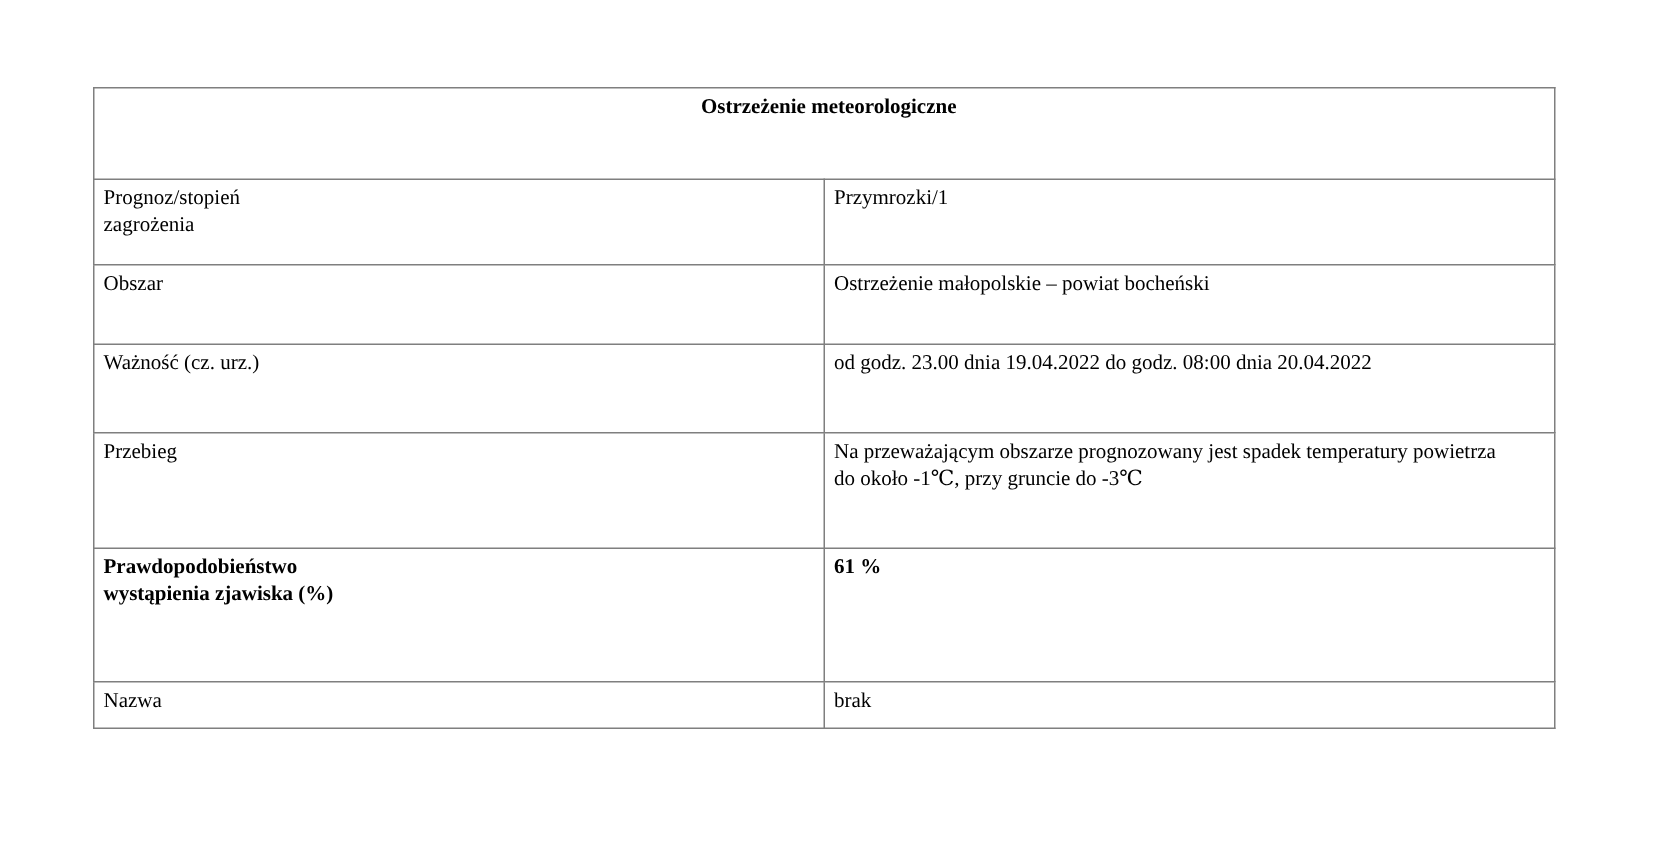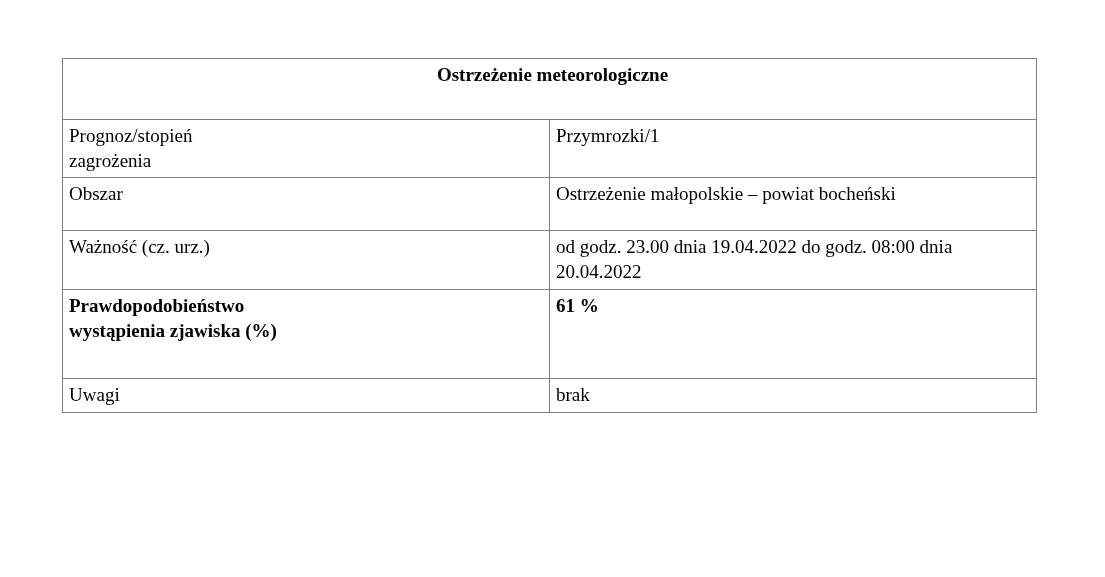--- a/index.html
+++ b/index.html
@@ -24,21 +24,21 @@
     top: 58px;
     width: 975px;
     border-collapse: collapse;
     table-layout: fixed;
     background: #ffffff;
   }
   .warning-table td {
     border: 1px solid #7f7f7f;
     vertical-align: top;
     padding: 4px 0 4px 6px;
-    font-size: 19px;
+    font-size: 14px;
     line-height: 1.30;
     color: #000000;
   }
   .title-cell {
     text-align: center;
     font-weight: bold;
     font-size: 18.5px;
     height: 52px;
     padding-top: 6px;
   }
@@ -86,28 +86,35 @@
       <tr class="row-area">
         <td class="label-cell">Obszar</td>
         <td class="value-cell">Ostrzeżenie małopolskie – powiat bocheński</td>
       </tr>
 
       <tr class="row-validity">
         <td class="label-cell">Ważność (cz. urz.)</td>
         <td class="value-cell">od godz. 23.00 dnia 19.04.2022 do godz. 08:00 dnia 20.04.2022</td>
       </tr>
 
+      <tr class="row-course">
+        <td class="label-cell">Przebieg</td>
+        <td class="value-cell">
+          <span class="line">Na przeważającym obszarze prognozowany jest spadek temperatury powietrza</span>
+          <span class="line">do około -1℃, przy gruncie do -3℃</span>
+        </td>
+      </tr>
 
       <tr class="row-prob">
         <td class="label-cell">
           <span class="line">Prawdopodobieństwo</span>
           <span class="line">wystąpienia zjawiska (%)</span>
         </td>
         <td class="value-cell">61 %</td>
       </tr>
 
       <tr class="row-remarks">
-        <td class="label-cell">Uwagi</td>
+        <td class="label-cell">Nazwa</td>
         <td class="value-cell">brak</td>
       </tr>
     </tbody>
   </table>
 </div>
 
 </body></html>

